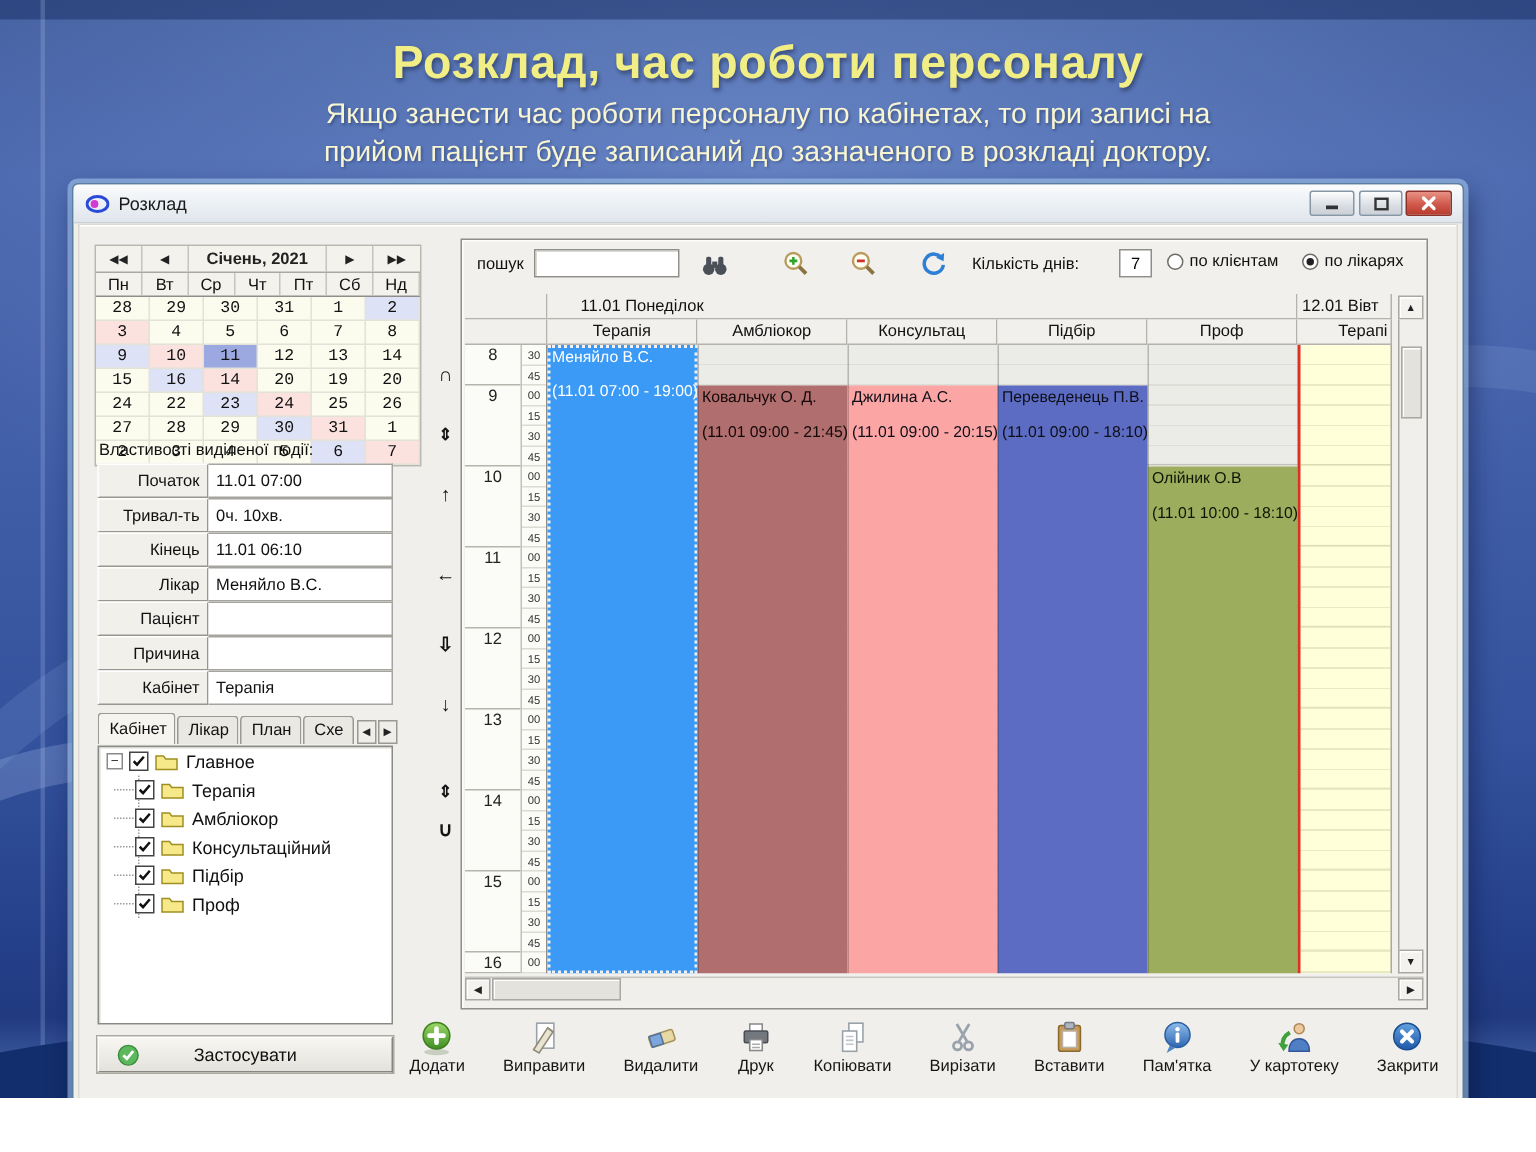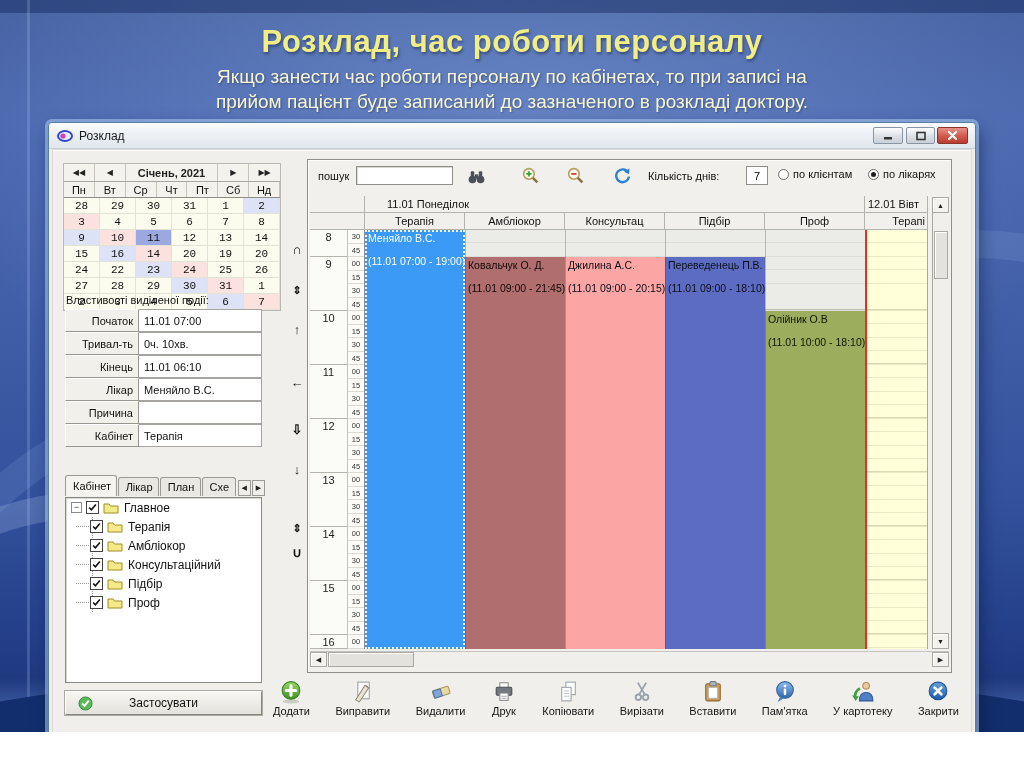--- a/index.html
+++ b/index.html
@@ -322,20 +322,24 @@
         </div>
         <div class="prop-row">
           <div class="prop-label">Кінець</div>
           <div class="prop-value">11.01 06:10</div>
         </div>
         <div class="prop-row">
           <div class="prop-label">Лікар</div>
           <div class="prop-value">Меняйло В.С.</div>
         </div>
         <div class="prop-row">
+          <div class="prop-label">Пацієнт</div>
+          <div class="prop-value"></div>
+        </div>
+        <div class="prop-row">
           <div class="prop-label">Причина</div>
           <div class="prop-value"></div>
         </div>
         <div class="prop-row">
           <div class="prop-label">Кабінет</div>
           <div class="prop-value">Терапія</div>
         </div>
       </div>
 
     <div class="tabs">

